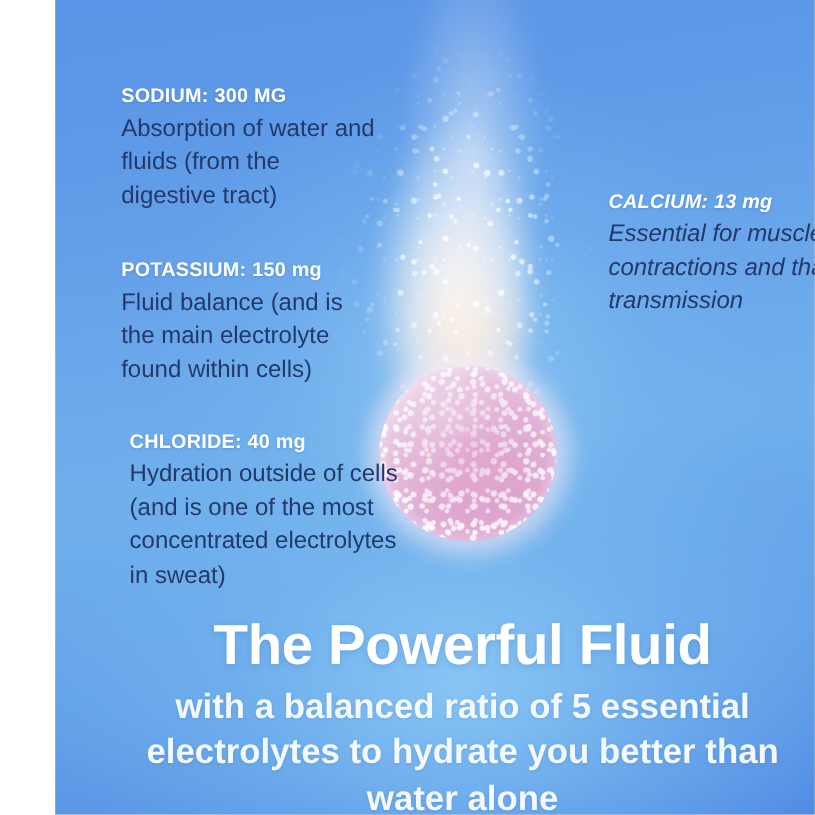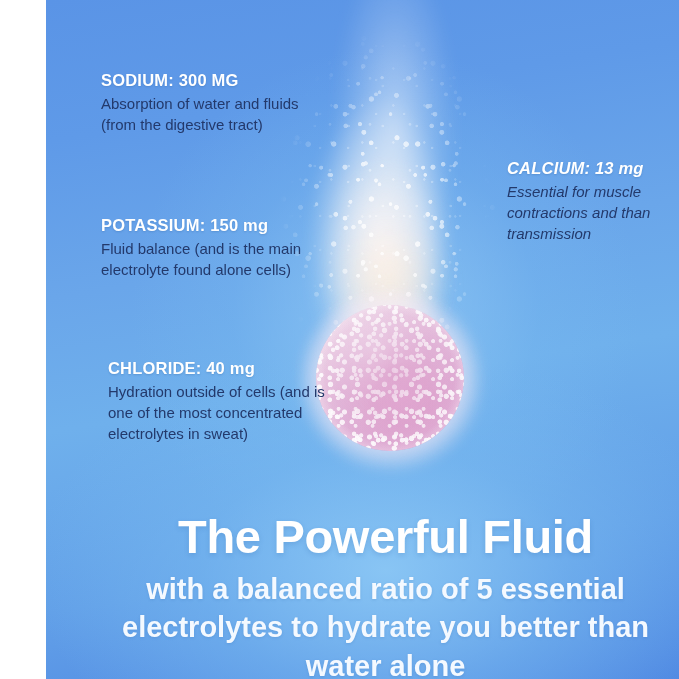--- a/index.html
+++ b/index.html
@@ -186,21 +186,21 @@
     margin: 0 0 2px 0;
     font-size: 16.5px;
     font-weight: bold;
     color: #ffffff;
     letter-spacing: 0.2px;
     line-height: 1.25;
     text-shadow: 0 1px 2px rgba(40,90,150,0.28);
   }
   .fact-body {
     margin: 0;
-    font-size: 15px;
+    font-size: 20px;
     font-weight: normal;
     color: #23396b;
     line-height: 1.42;
   }
 
   #fact-sodium    { left: 55px;  top: 70px;  }
   #fact-potassium { left: 55px;  top: 215px; }
   #fact-chloride  { left: 62px;  top: 358px; width: 225px; }
   #fact-calcium   { left: 461px; top: 158px; width: 200px; font-style: italic; }
   #fact-magnesium { left: 461px; top: 298px; width: 205px; }
@@ -248,21 +248,21 @@
   <div class="tablet-glow"></div>
   <div class="tablet"></div>
 
   <div class="fact" id="fact-sodium">
     <p class="fact-title">SODIUM: 300 MG</p>
     <p class="fact-body">Absorption of water and fluids (from the digestive tract)</p>
   </div>
 
   <div class="fact" id="fact-potassium">
     <p class="fact-title">POTASSIUM: 150 mg</p>
-    <p class="fact-body">Fluid balance (and is the main electrolyte found alone cells)</p>
+    <p class="fact-body">Fluid balance (and is the main electrolyte found within cells)</p>
   </div>
 
   <div class="fact" id="fact-chloride">
     <p class="fact-title">CHLORIDE: 40 mg</p>
     <p class="fact-body">Hydration outside of cells (and is one of the most concentrated electrolytes in sweat)</p>
   </div>
 
   <div class="fact" id="fact-calcium">
     <p class="fact-title">CALCIUM: 13 mg</p>
     <p class="fact-body">Essential for muscle contractions and than transmission</p>

